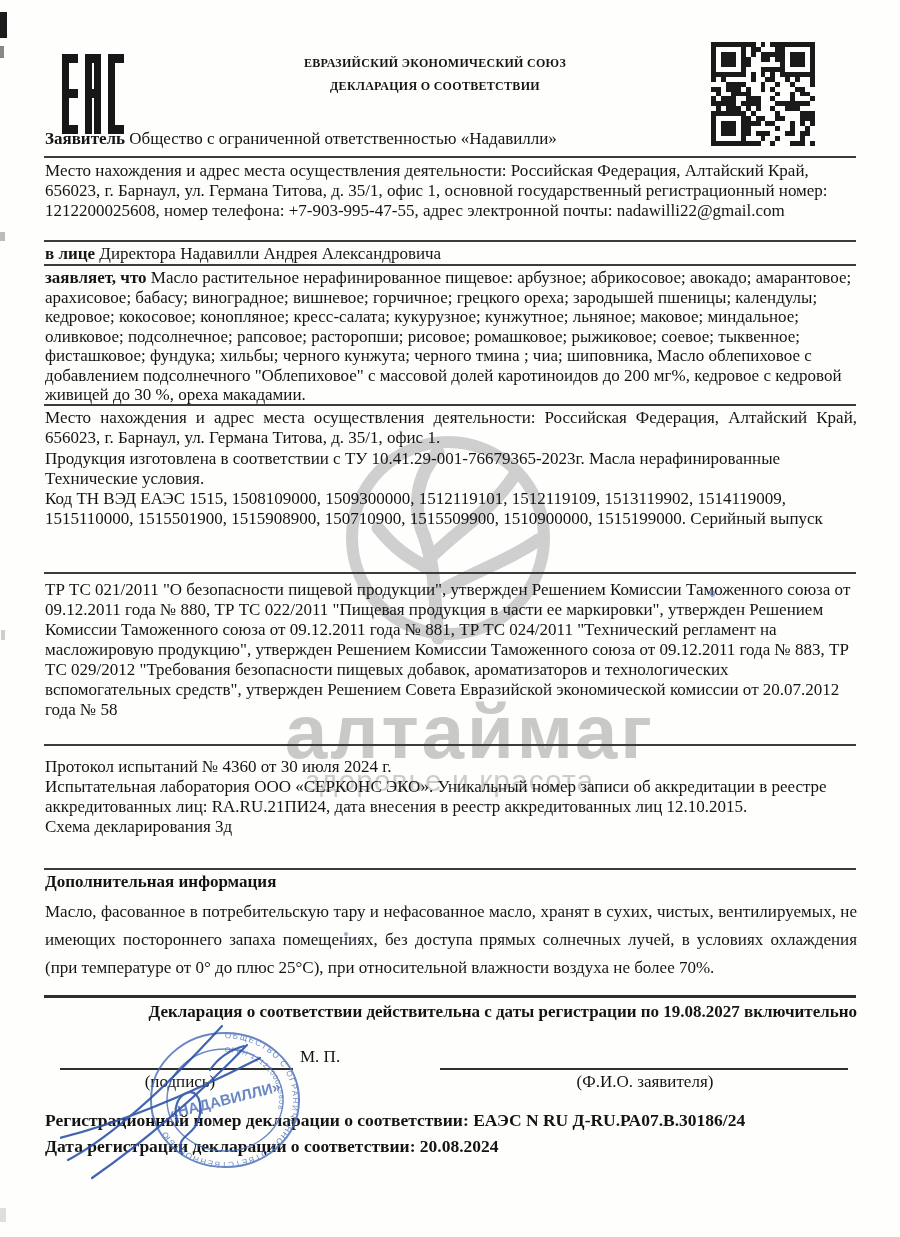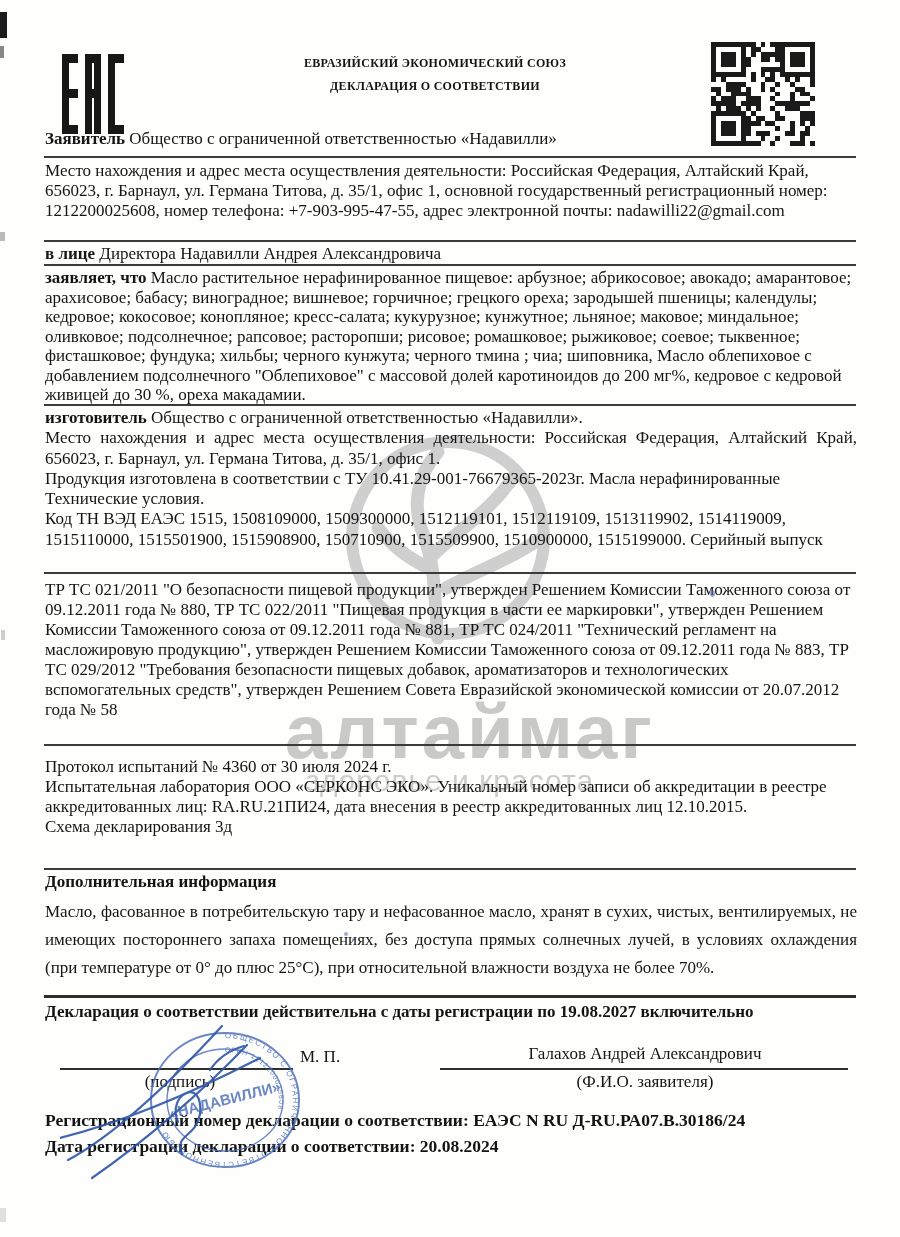--- a/index.html
+++ b/index.html
@@ -336,22 +336,20 @@
   </div>
   <div class="hr" style="top:264px;"></div>
 
   <div class="abs layer-text txt" style="left:45px;top:268px;width:812px;line-height:19.5px;">
     <span class="b">заявляет, что</span>
     <span>Масло растительное нерафинированное пищевое: арбузное; абрикосовое; авокадо; амарантовое; арахисовое; бабасу; виноградное; вишневое;  горчичное; грецкого ореха; зародышей пшеницы; календулы; кедровое; кокосовое; конопляное; кресс-салата; кукурузное; кунжутное; льняное; маковое; миндальное; оливковое; подсолнечное; рапсовое; расторопши; рисовое; ромашковое; рыжиковое; соевое; тыквенное; фисташковое; фундука; хильбы; черного кунжута; черного тмина ; чиа; шиповника, Масло облепиховое с добавлением подсолнечного "Облепиховое" с массовой долей каротиноидов до 200 мг%,  кедровое с кедровой живицей до 30 %,  ореха макадамии.</span>
   </div>
   <div class="hr" style="top:404px;"></div>
 
   <div class="abs layer-text txt" style="left:45px;top:408px;width:812px;line-height:20.3px;">
-    <p><span class="b">изготовитель</span>
-       <span>Общество с ограниченной ответственностью «Надавилли».</span></p>
     <p class="just">Место нахождения и адрес места осуществления деятельности: Российская Федерация, Алтайский Край, 656023, г. Барнаул, ул. Германа Титова, д. 35/1, офис 1.</p>
     <p>Продукция изготовлена в соответствии с ТУ 10.41.29-001-76679365-2023г. Масла нерафинированные Технические условия.</p>
     <p>Код ТН ВЭД ЕАЭС 1515, 1508109000, 1509300000, 1512119101, 1512119109, 1513119902, 1514119009, 1515110000, 1515501900, 1515908900, 150710900, 1515509900, 1510900000, 1515199000. Серийный выпуск</p>
   </div>
   <div class="hr" style="top:572px;"></div>
 
   <div class="abs layer-text txt" style="left:45px;top:576px;width:812px;">
     <p style="margin-top:4px;line-height:20px;">ТР ТС 021/2011 "О безопасности пищевой продукции", утвержден Решением Комиссии Таможенного союза от 09.12.2011 года № 880, ТР ТС 022/2011 "Пищевая продукция в части ее маркировки", утвержден Решением Комиссии Таможенного союза от 09.12.2011 года № 881, ТР ТС 024/2011 "Технический регламент на масложировую продукцию", утвержден Решением Комиссии Таможенного союза от 09.12.2011 года № 883, ТР ТС 029/2012 "Требования безопасности пищевых добавок,  ароматизаторов и технологических вспомогательных средств", утвержден Решением Совета Евразийской экономической комиссии от 20.07.2012 года № 58</p>
   </div>
   <div class="hr" style="top:744px;"></div>
@@ -362,27 +360,26 @@
     <p>Схема декларирования 3д</p>
   </div>
   <div class="hr" style="top:868px;"></div>
 
   <div class="abs layer-text txt" style="left:45px;top:872px;width:812px;">
     <p class="b">Дополнительная информация</p>
     <p class="just" style="margin-top:6px;line-height:28px;">Масло, фасованное в потребительскую тару и нефасованное масло, хранят в сухих, чистых, вентилируемых, не имеющих постороннего запаха помещениях, без доступа прямых солнечных лучей, в условиях охлаждения (при температуре от 0° до плюс 25°С), при относительной влажности воздуха не более 70%.</p>
   </div>
   <div class="hr thick" style="top:995px;"></div>
 
-  <div class="abs layer-text txt b" style="left:45px;top:1002px;width:812px;">Декларация о соответствии действительна с даты регистрации по 19.08.2027 включительно</div>
+  <div class="abs layer-text txt b" style="left:45px;top:1002px;width:812px;text-align:right;">Декларация о соответствии действительна с даты регистрации по 19.08.2027 включительно</div>
 
   <div class="sig-line" style="left:60px;top:1068px;width:233px;"></div>
   <div class="abs layer-text txt center" style="left:95px;top:1072px;width:170px;">(подпись)</div>
   <div class="abs layer-text txt" style="left:300px;top:1047px;">М. П.</div>
   <div class="sig-line" style="left:440px;top:1068px;width:408px;"></div>
-  <div class="abs layer-text txt center" style="left:460px;top:1044px;width:370px;">Галахов Андрей Александрович</div>
   <div class="abs layer-text txt center" style="left:460px;top:1072px;width:370px;">(Ф.И.О. заявителя)</div>
 
   <div class="abs ink" style="left:95px;top:1008px;">
     <svg width="280" height="185" viewBox="0 0 280 185" opacity="0.82">
       <defs>
         <path id="ringPath" d="M 130 30 A 68 62 0 1 1 129.9 30"></path>
         <path id="innerPath" d="M 130 44 A 54 48 0 1 1 129.9 44"></path>
       </defs>
       <g stroke="#4a6db8" fill="none">
         <ellipse cx="130" cy="92" rx="74" ry="67" stroke-width="2"></ellipse>

